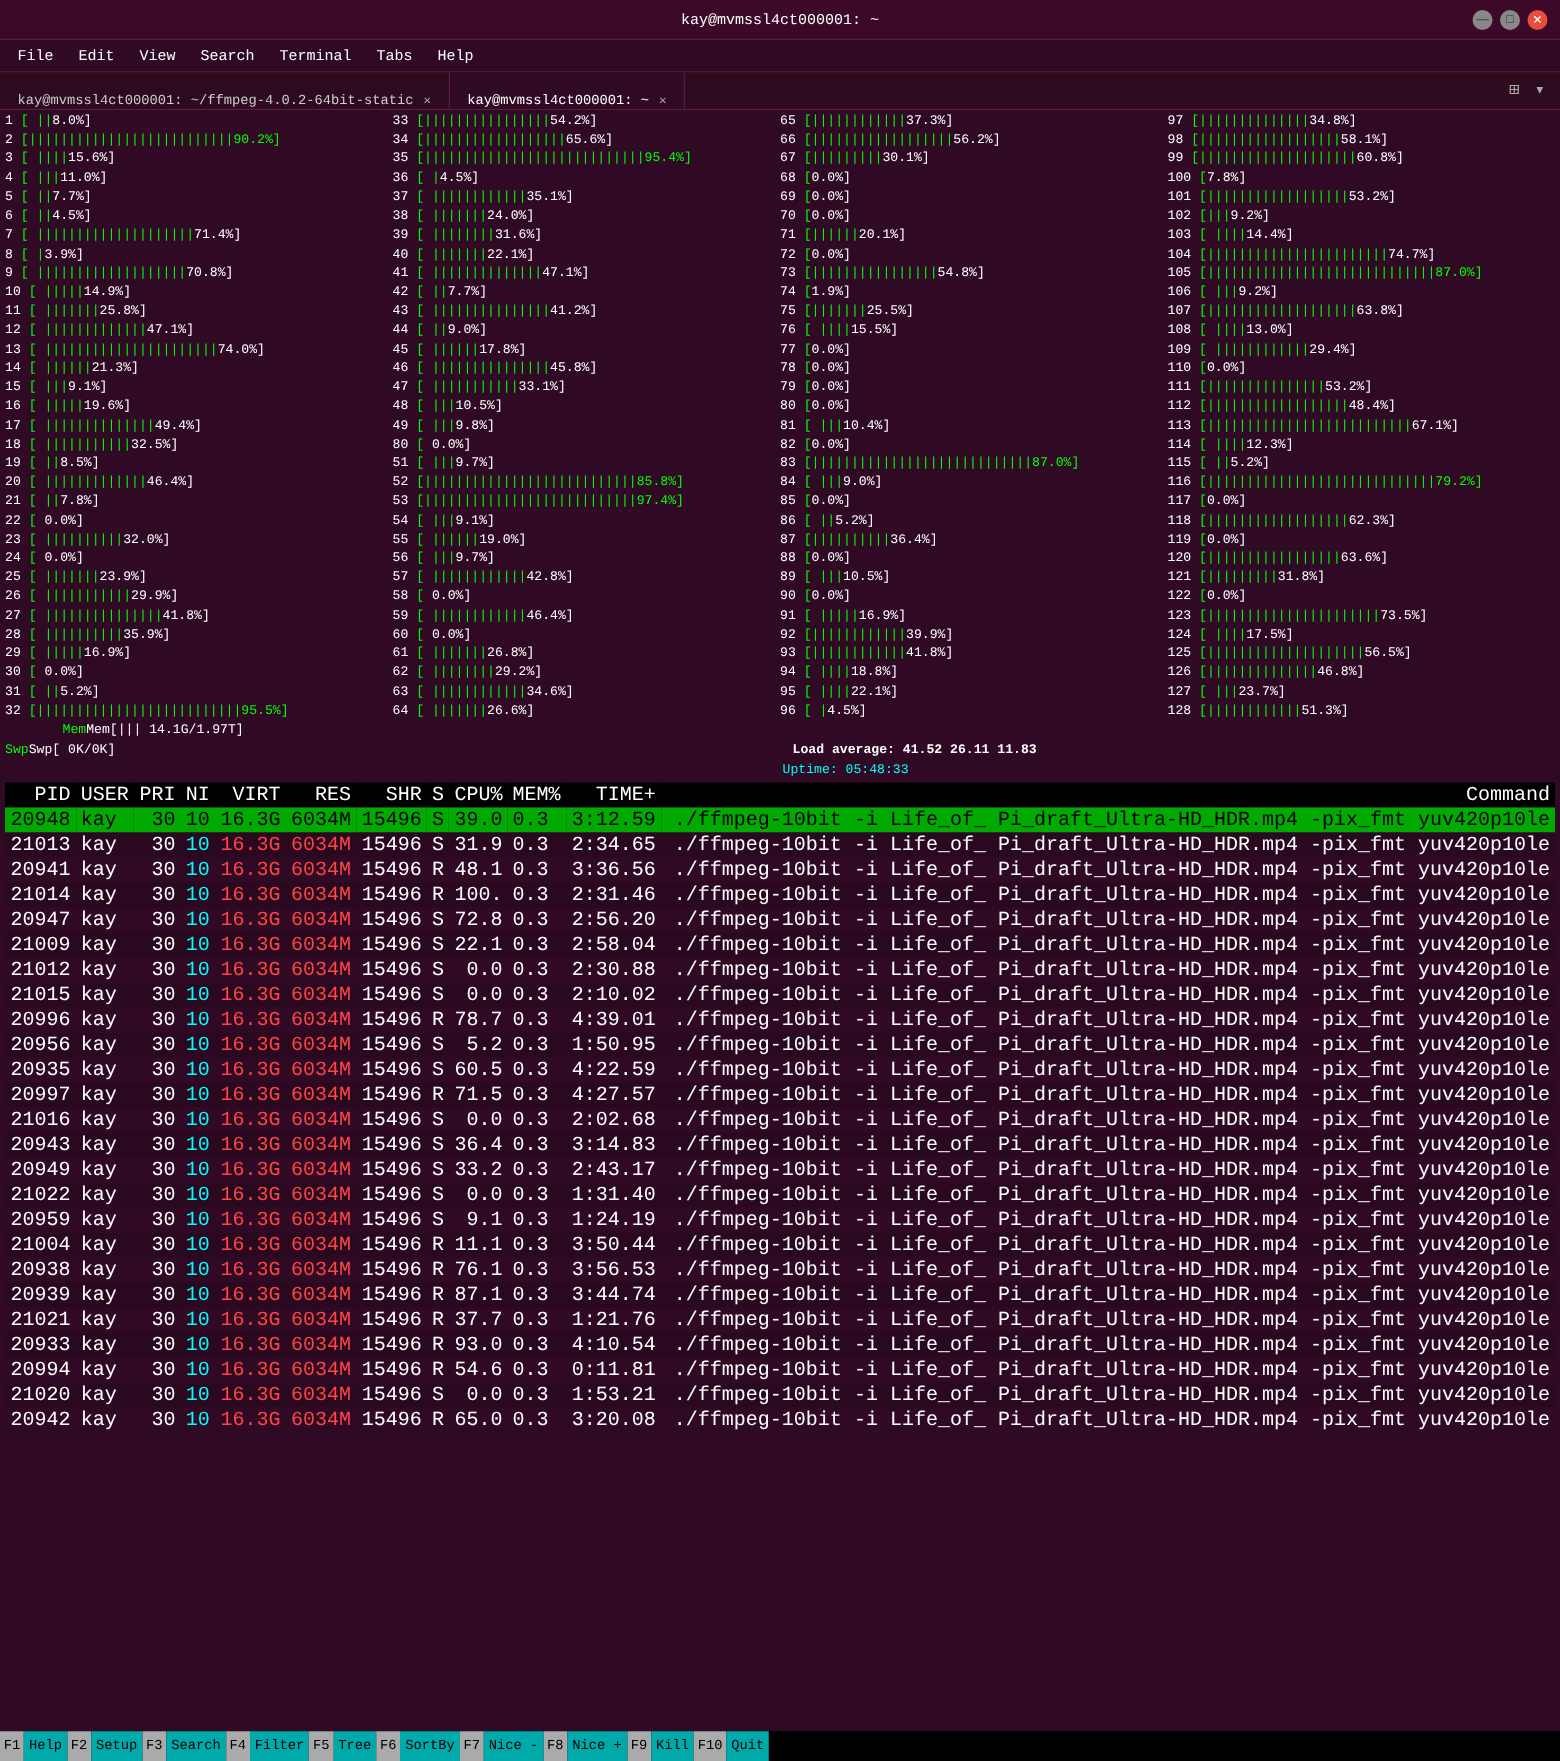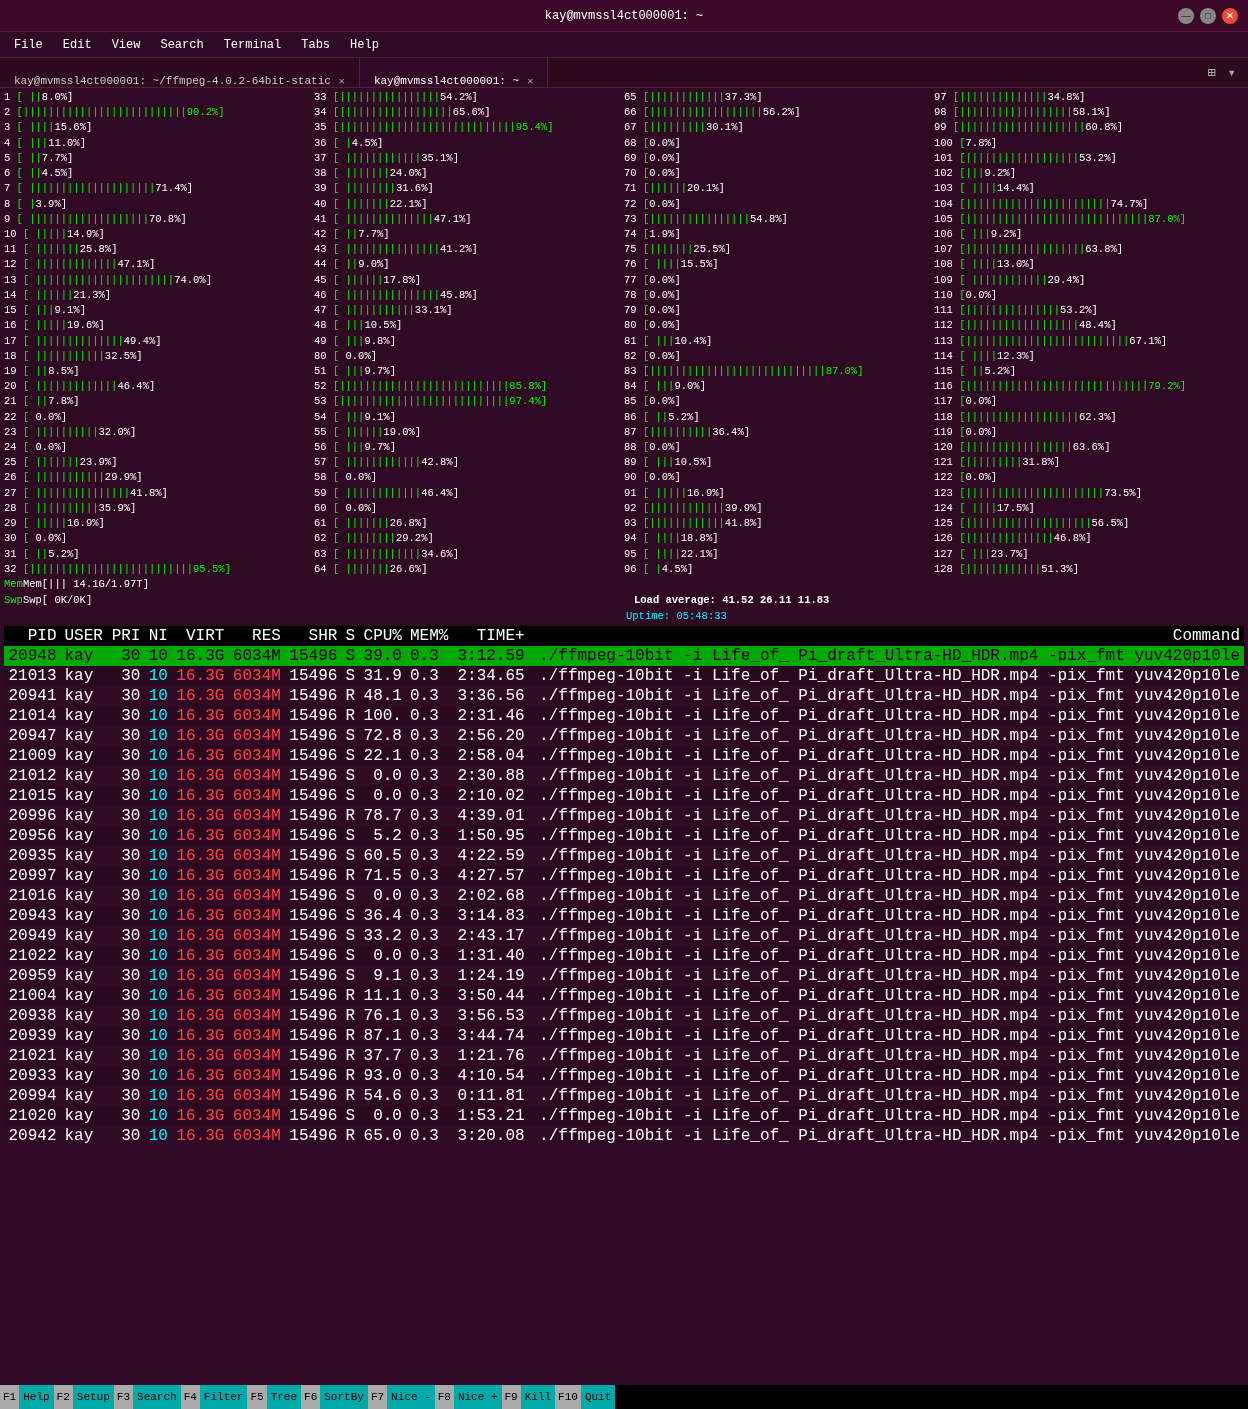--- a/index.html
+++ b/index.html
@@ -381,21 +381,21 @@
         <div class="cpu-row"><span style="color:#ffffff">122 </span><span style="color:#00ff00">[</span><span style="color:#ffffff">0.0%]</span></div>
         <div class="cpu-row"><span style="color:#ffffff">123 </span><span style="color:#00ff00">[||||||||||||||||||||||</span><span style="color:#ffffff">73.5%]</span></div>
         <div class="cpu-row"><span style="color:#ffffff">124 </span><span style="color:#00ff00">[ ||||</span><span style="color:#ffffff">17.5%]</span></div>
         <div class="cpu-row"><span style="color:#ffffff">125 </span><span style="color:#00ff00">[||||||||||||||||||||</span><span style="color:#ffffff">56.5%]</span></div>
         <div class="cpu-row"><span style="color:#ffffff">126 </span><span style="color:#00ff00">[||||||||||||||</span><span style="color:#ffffff">46.8%]</span></div>
         <div class="cpu-row"><span style="color:#ffffff">127 </span><span style="color:#00ff00">[ |||</span><span style="color:#ffffff">23.7%]</span></div>
         <div class="cpu-row"><span style="color:#ffffff">128 </span><span style="color:#00ff00">[||||||||||||</span><span style="color:#ffffff">51.3%]</span></div>
       </div>
     </div>
 
-  <div style="font-size:10.5px; line-height:1.5; color:#ffffff; display:flex; gap:20px;">
+  <div style="font-size:10.5px; line-height:1.5; color:#ffffff; display:flex; gap:20px;margin-left:46px;">
     <div style="flex:1;">
       <span style="color:#00ff00;">Mem</span><span>Mem[|||                                                  14.1G/1.97T]</span>
     </div>
   </div>
   <div style="font-size:10.5px; line-height:1.5; color:#ffffff; display:flex; gap:20px;">
     <div style="flex:1;">
       <span style="color:#00ff00;">Swp</span><span>Swp[                                                          0K/0K]</span>
     </div>
     <div style="flex:1;font-weight:bold;">
       <span>Load average: 41.52  26.11  11.83</span>

